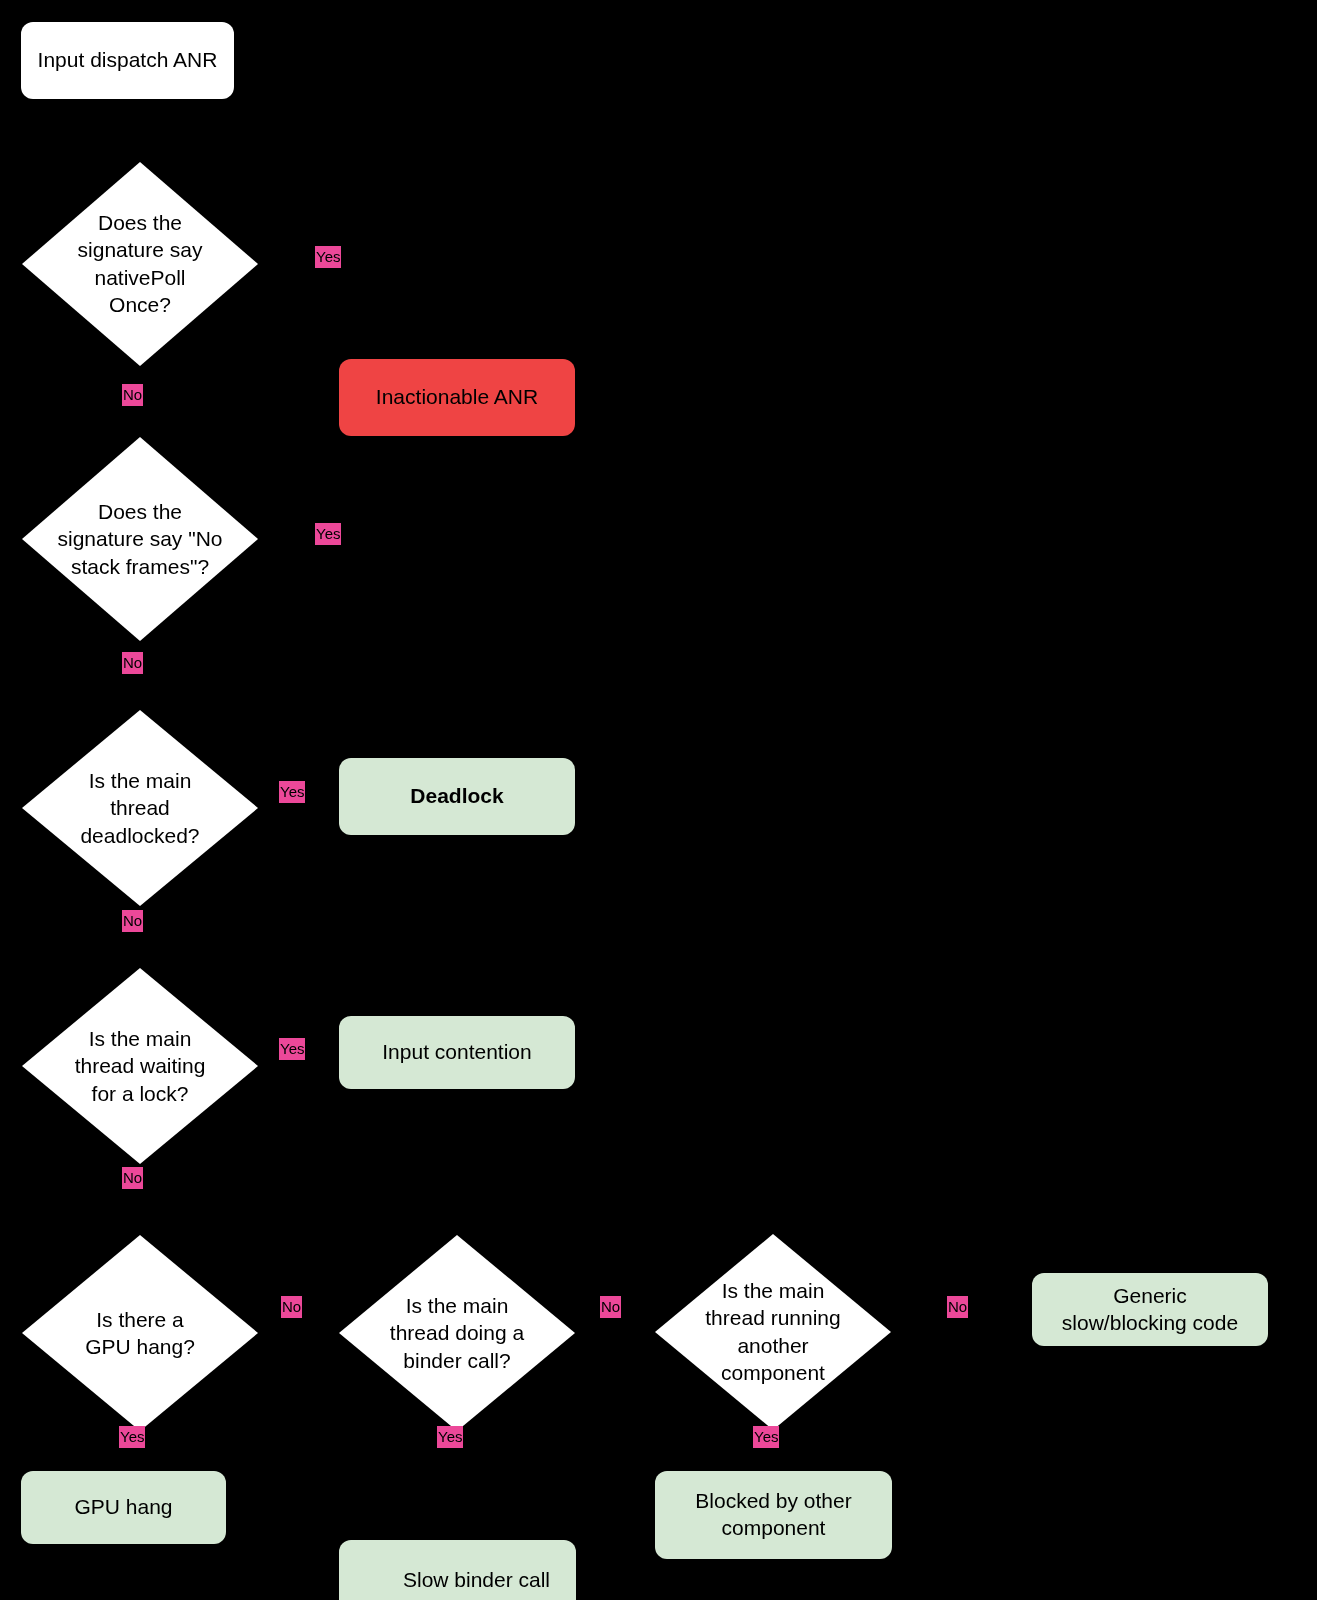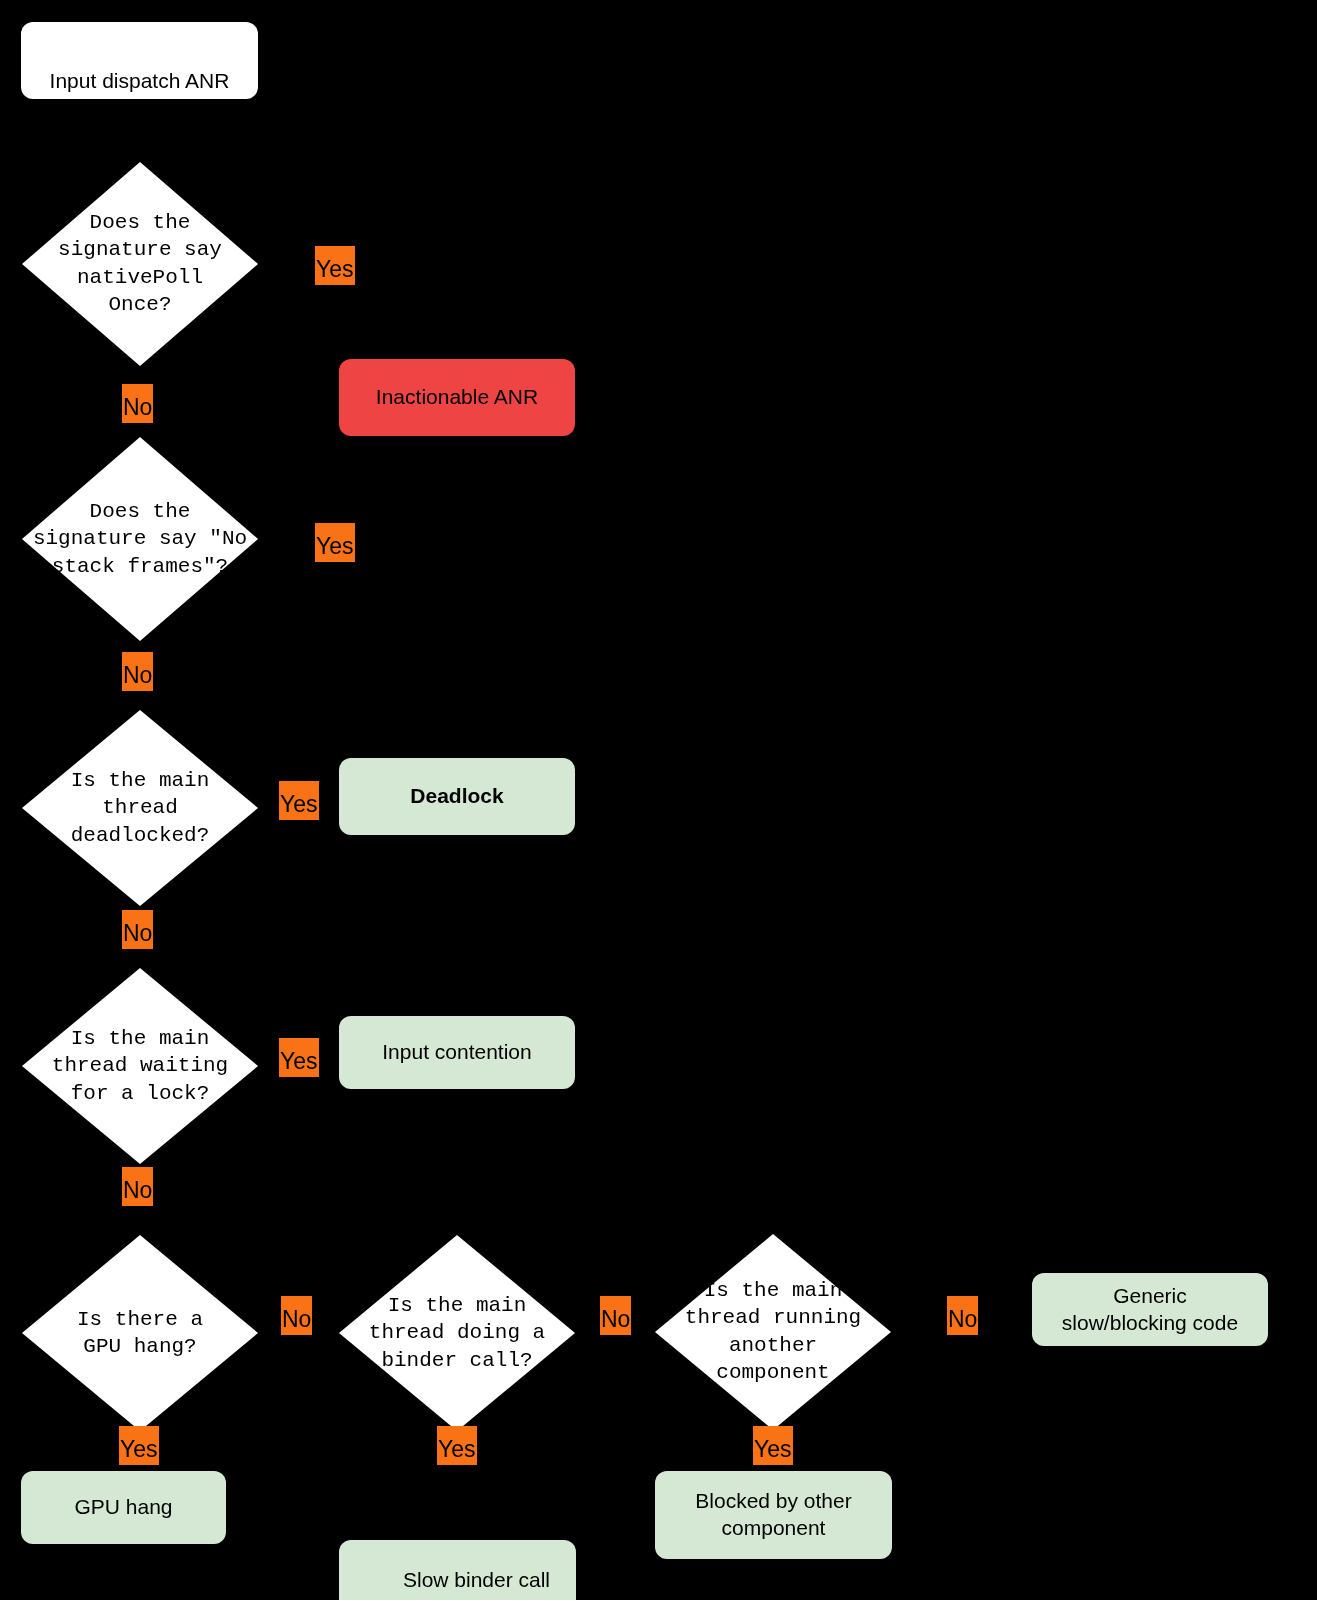--- a/index.html
+++ b/index.html
@@ -35,21 +35,20 @@
     line-height: 1.28;
     padding: 4px 10px;
   }
   .box.start   { background: #ffffff; }
   .box.bad     { background: #ef4444; }
   .box.result  { background: #d5e8d4; }
 
   
   .diamond-wrap {
     position: absolute;
-    font-family: Liberation Mono, monospace;
   }
   .diamond-shape {
     position: absolute;
     inset: 0;
     background: #ffffff;
     clip-path: polygon(50% 0%, 100% 50%, 50% 100%, 0% 50%);
   }
   .diamond-label {
     position: absolute;
     left: 50%;
@@ -63,25 +62,25 @@
     white-space: pre-line;
     pointer-events: none;
   }
   .diamond-label.wide {
     width: 200%;
   }
 
   
   .edge-label {
     position: absolute;
-    background: #f97316;
+    background: #ec4899;
     color: #000000;
-    font-size: 23px;
+    font-size: 15px;
     line-height: 1.0;
-    padding: 12px 1px 4px 1px;
+    padding: 3px 1px 4px 1px;
     white-space: nowrap;
   }
 
   
   .connector {
     position: absolute;
     background: #000000;
   }
 </style>
 </head>
@@ -99,21 +98,21 @@
   <div class="connector" style="left:138px; top:905px; width:2px; height:63px;"></div>
   <div class="connector" style="left:258px; top:1053px; width:82px; height:2px;"></div>
   <div class="connector" style="left:138px; top:1160px; width:2px; height:75px;"></div>
   <div class="connector" style="left:258px; top:1312px; width:82px; height:2px;"></div>
   <div class="connector" style="left:138px; top:1430px; width:2px; height:41px;"></div>
   <div class="connector" style="left:575px; top:1312px; width:97px; height:2px;"></div>
   <div class="connector" style="left:456px; top:1430px; width:2px; height:41px;"></div>
   <div class="connector" style="left:912px; top:1312px; width:120px; height:2px;"></div>
   <div class="connector" style="left:772px; top:1430px; width:2px; height:66px;"></div>
 
-  <div class="node box start" style="left:21px; top:22px; width:237px; height:77px;align-items:flex-end;">
+  <div class="node box start" style="left:21px; top:22px; width:213px; height:77px;">
     <span>Input dispatch ANR</span>
   </div>
 
   <div class="node diamond-wrap" style="left:22px; top:162px; width:236px; height:204px;">
     <div class="diamond-shape"></div>
     <div class="diamond-label">Does the
 signature say
 nativePoll
 Once?</div>
   </div>

